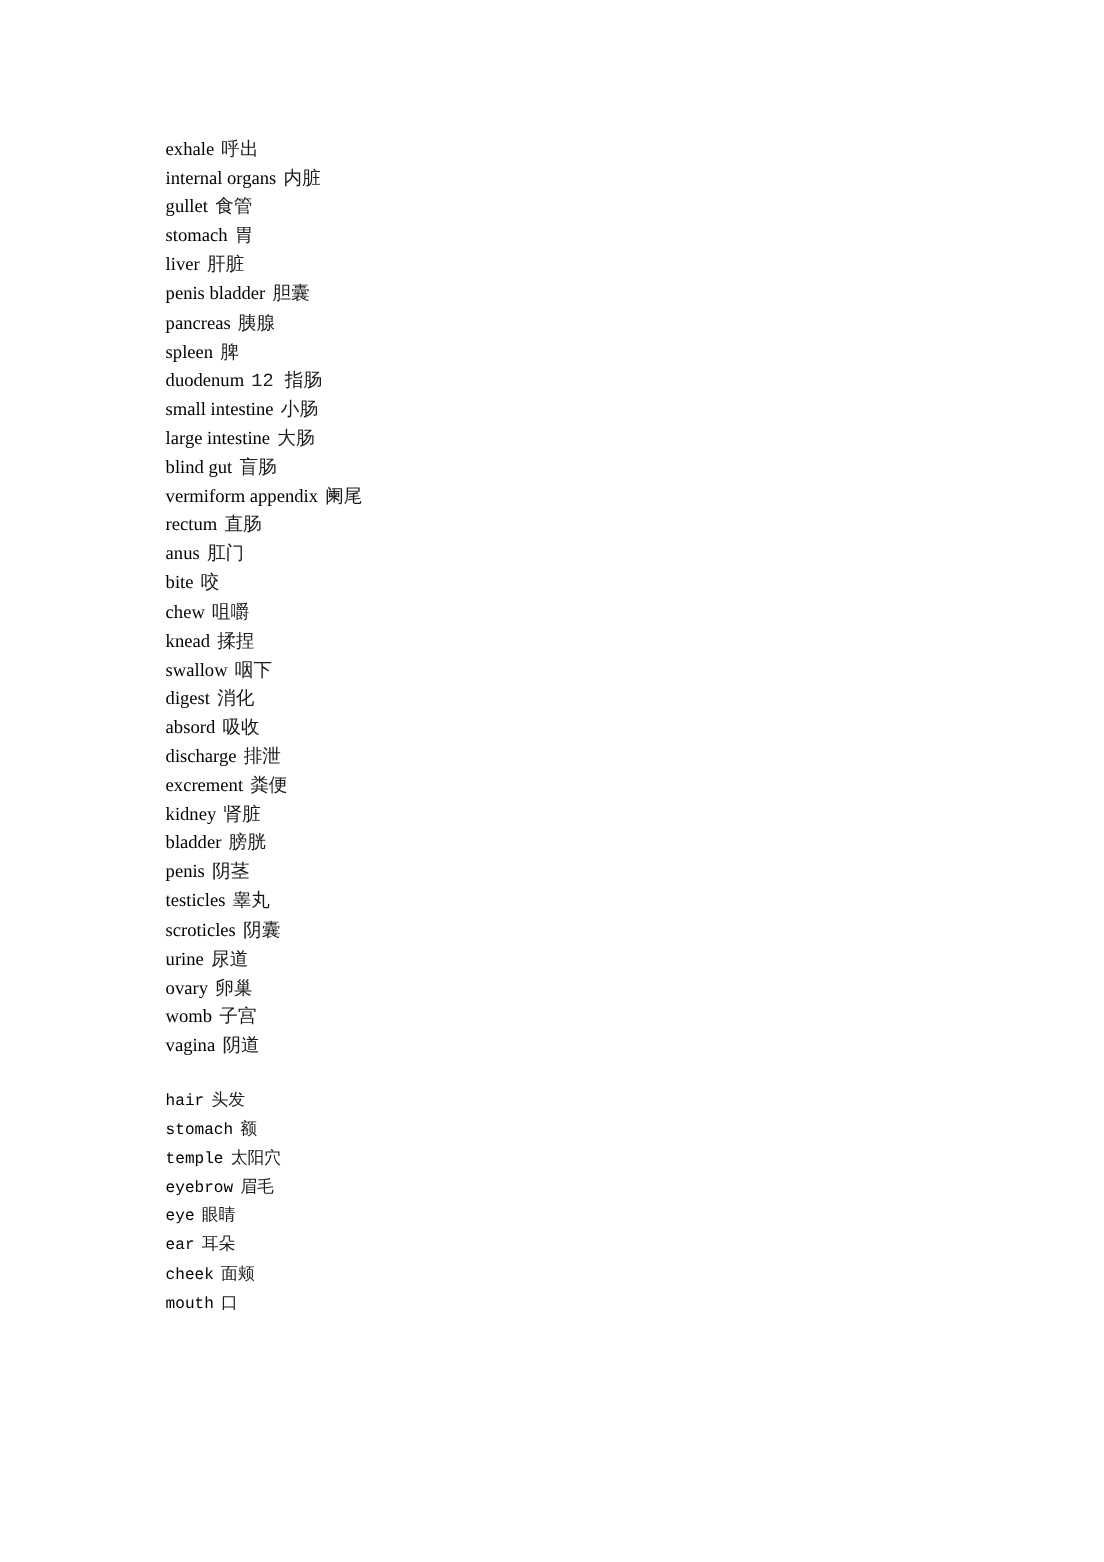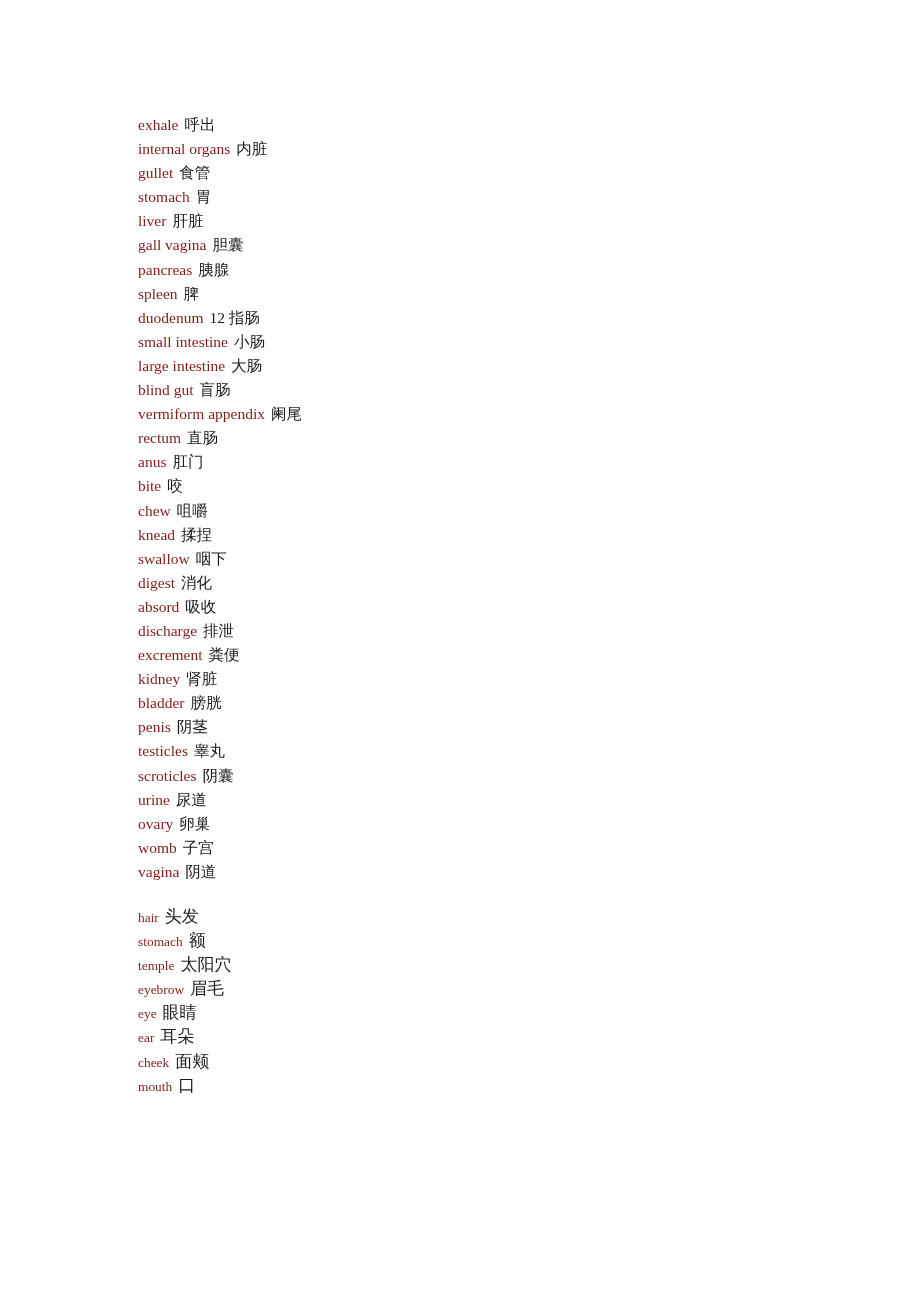--- a/index.html
+++ b/index.html
@@ -36,57 +36,57 @@
   }
   .block-serif .entry-term {
     font-family: "Liberation Serif", "DejaVu Serif", serif;
   }
   
   .block-mono {
     font-size: 15px;
     line-height: 24.1px;
   }
   .block-mono .entry-term {
-    font-family: Liberation Serif, serif;
+    font-family: Liberation Mono, monospace;
     font-size: 13.4px;
   }
   .block-mono .entry-gloss {
     font-family: "Liberation Serif", "DejaVu Serif", serif;
-    font-size: 17px;
+    font-size: 14px;
   }
   .entry-line {
     white-space: nowrap;
     height: 24.1px;
   }
   .entry-term {
-    color: #7f1d1d;
+    color: #000000;
   }
   .entry-gloss {
-    font-family: Liberation Serif, serif;
+    font-family: Liberation Mono, monospace;
     font-size: 15.5px;
     color: #1a1a1a;
     margin-left: 6px;
   }
   .block-gap {
     height: 21px;
   }
 </style>
 </head>
 <body>
 
 <div class="page">
   <div class="content">
     <div id="blocks-host">
         <div class="entry-block block-serif">
           <div class="entry-line"><span class="entry-term">exhale</span><span class="entry-gloss">呼出</span></div>
           <div class="entry-line"><span class="entry-term">internal organs</span><span class="entry-gloss">内脏</span></div>
           <div class="entry-line"><span class="entry-term">gullet</span><span class="entry-gloss">食管</span></div>
           <div class="entry-line"><span class="entry-term">stomach</span><span class="entry-gloss">胃</span></div>
           <div class="entry-line"><span class="entry-term">liver</span><span class="entry-gloss">肝脏</span></div>
-          <div class="entry-line"><span class="entry-term">gall vagina</span><span class="entry-gloss">胆囊</span></div>
+          <div class="entry-line"><span class="entry-term">penis bladder</span><span class="entry-gloss">胆囊</span></div>
           <div class="entry-line"><span class="entry-term">pancreas</span><span class="entry-gloss">胰腺</span></div>
           <div class="entry-line"><span class="entry-term">spleen</span><span class="entry-gloss">脾</span></div>
           <div class="entry-line"><span class="entry-term">duodenum</span><span class="entry-gloss">12 指肠</span></div>
           <div class="entry-line"><span class="entry-term">small intestine</span><span class="entry-gloss">小肠</span></div>
           <div class="entry-line"><span class="entry-term">large intestine</span><span class="entry-gloss">大肠</span></div>
           <div class="entry-line"><span class="entry-term">blind gut</span><span class="entry-gloss">盲肠</span></div>
           <div class="entry-line"><span class="entry-term">vermiform appendix</span><span class="entry-gloss">阑尾</span></div>
           <div class="entry-line"><span class="entry-term">rectum</span><span class="entry-gloss">直肠</span></div>
           <div class="entry-line"><span class="entry-term">anus</span><span class="entry-gloss">肛门</span></div>
           <div class="entry-line"><span class="entry-term">bite</span><span class="entry-gloss">咬</span></div>

